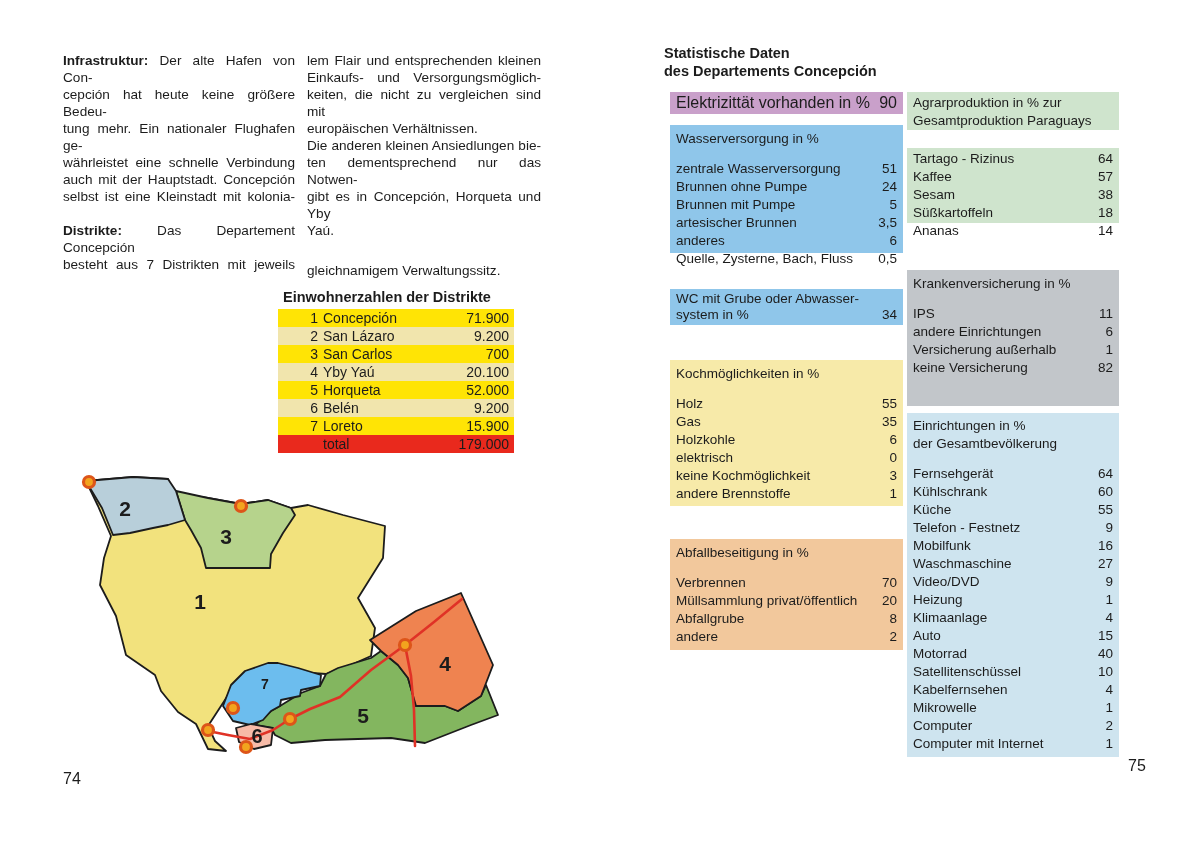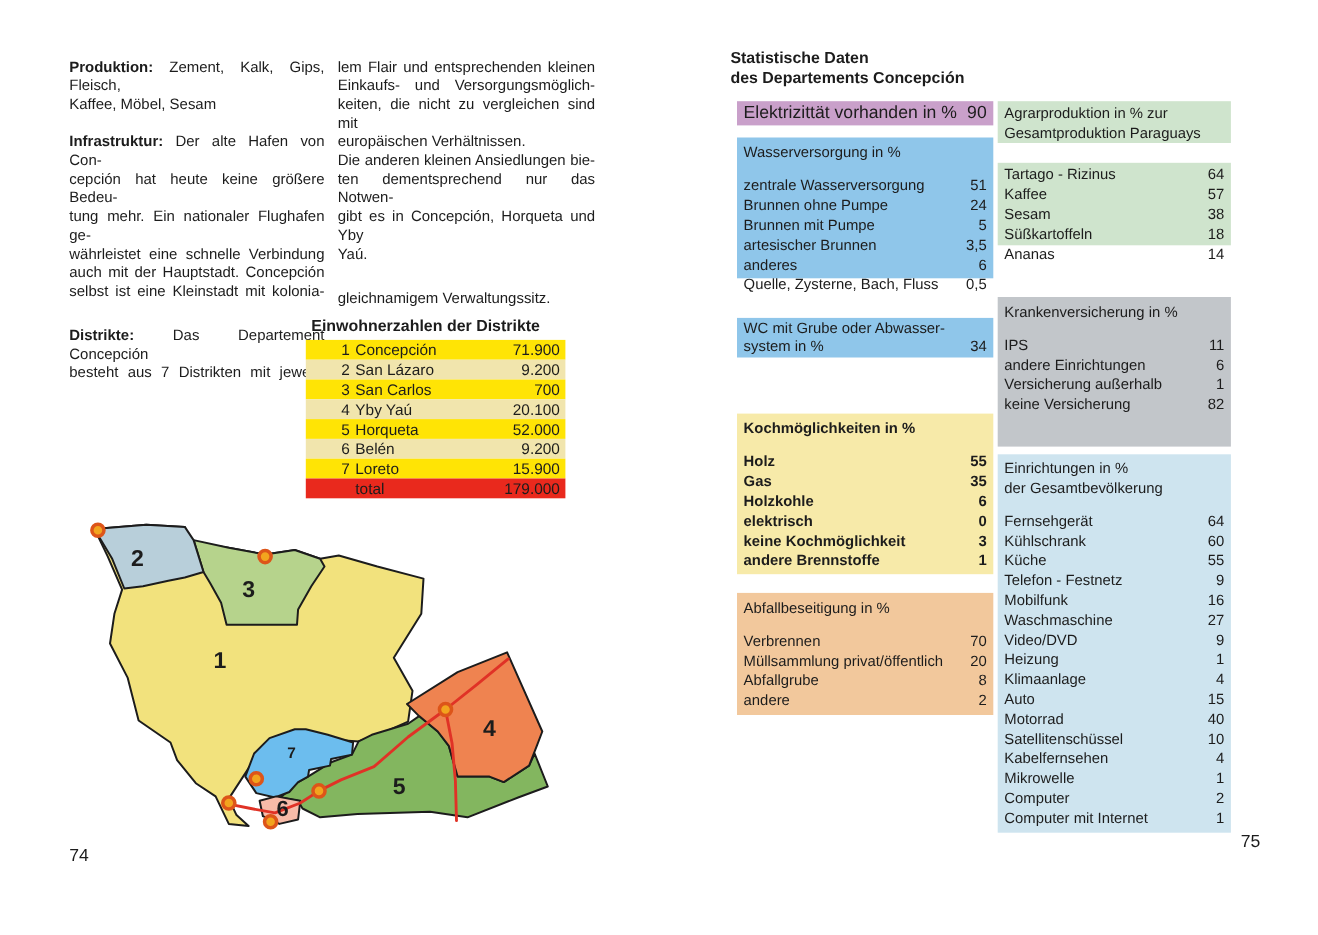--- a/index.html
+++ b/index.html
@@ -38,45 +38,41 @@
   .stat-table { position:absolute; font-size:13.5px; line-height:18px; padding:5px 6px; }
   .thead { margin-bottom:12px; }
   .trow { display:flex; justify-content:space-between; }
   .tlabel { text-align:left; }
   .tval { text-align:right; }
 
   #t-elekt  { left:670px; top:92px;  width:233px; height:22px; background:var(--c-purple);
               display:flex; justify-content:space-between; align-items:center; padding:0 6px; }
   #t-wasser { left:670px; top:125px; width:233px; height:128px; background:var(--c-blue); }
   #t-wc     { left:670px; top:289px; width:233px; height:36px; background:var(--c-blue); padding:2px 6px; line-height:16px; }
-  #t-koch   { left:670px; top:376px; width:233px; height:146px; background:var(--c-paleyellow);font-weight:bold; }
+  #t-koch   { left:670px; top:360px; width:233px; height:146px; background:var(--c-paleyellow); }
   #t-abfall { left:670px; top:539px; width:233px; height:111px; background:var(--c-tan); }
 
   #t-agrar-head { left:907px; top:92px;  width:212px; height:38px; background:var(--c-palegreen); padding:2px 6px; }
   #t-agrar-data { left:907px; top:148px; width:212px; height:75px;  background:var(--c-palegreen); padding:2px 6px; }
   #t-kranken    { left:907px; top:270px; width:212px; height:136px; background:var(--c-gray); }
   #t-einricht   { left:907px; top:413px; width:212px; height:344px; background:var(--c-paleblue); padding:4px 6px; }
   #t-einricht .thead { margin-bottom:12px; }
 
   
   #map { left:58px; top:458px; }
   #map polygon { stroke:var(--map-stroke); stroke-width:1.8; stroke-linejoin:round; }
   #map .road { fill:none; stroke:var(--road); stroke-width:2.6; stroke-linecap:round; stroke-linejoin:round; }
   #map circle { fill:var(--town-fill); stroke:var(--town-ring); stroke-width:3.2; }
   #map text { font-family:"Liberation Sans", sans-serif; font-weight:bold; fill:var(--map-stroke);
               text-anchor:middle; dominant-baseline:central; }
 </style>
 </head>
 <body>
 
 <div id="col1" class="abs textcol">
-    <div class="para">
-      <div class="line"><b>Produktion:</b> Zement, Kalk, Gips, Fleisch,</div>
-      <div class="line short">Kaffee, Möbel, Sesam</div>
-    </div>
     <div class="para">
       <div class="line"><b>Infrastruktur:</b> Der alte Hafen von Con-</div>
       <div class="line">cepción hat heute keine größere Bedeu-</div>
       <div class="line">tung mehr. Ein nationaler Flughafen ge-</div>
       <div class="line">währleistet eine schnelle Verbindung</div>
       <div class="line">auch mit der Hauptstadt. Concepción</div>
       <div class="line">selbst ist eine Kleinstadt mit kolonia-</div>
     </div>
     <div class="para">
       <div class="line"><b>Distrikte:</b> Das Departement Concepción</div>

